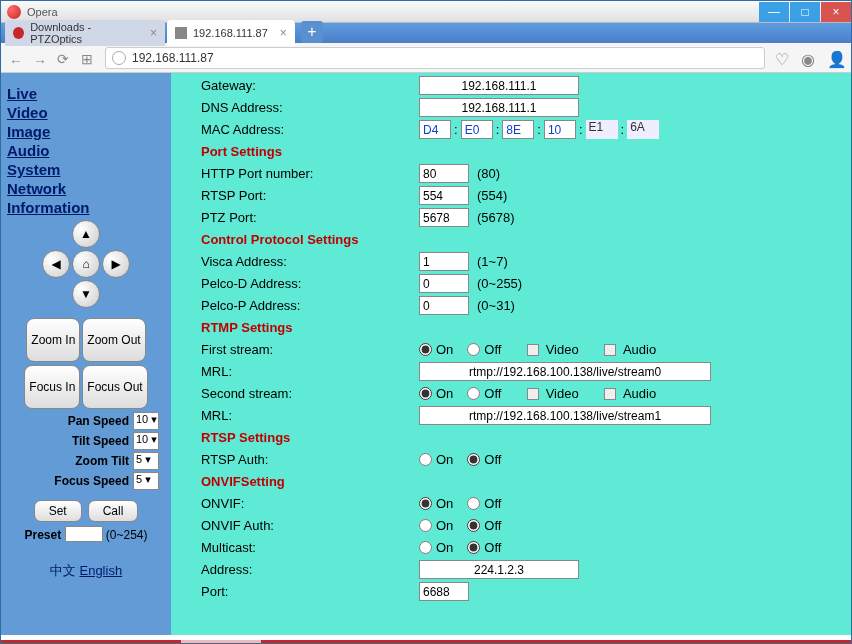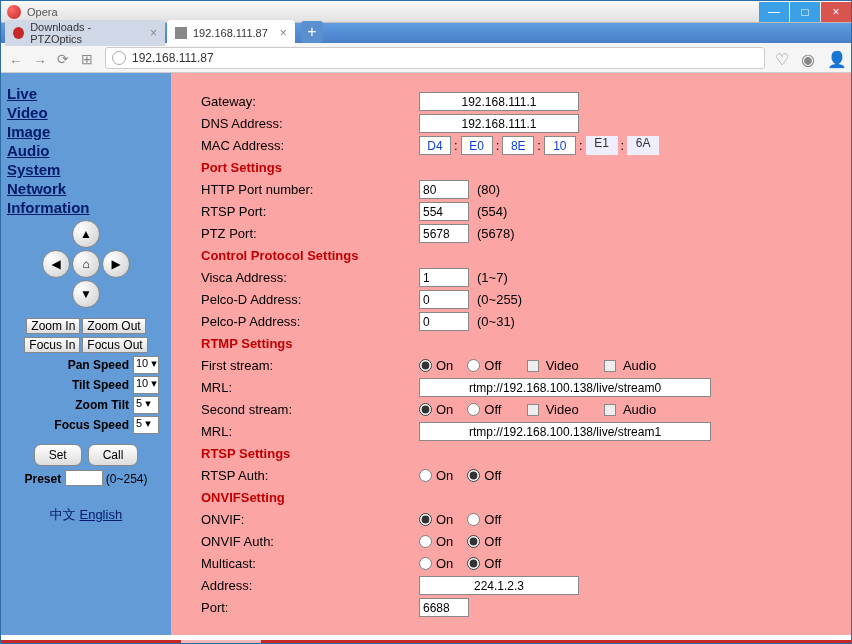--- a/index.html
+++ b/index.html
@@ -36,44 +36,44 @@
 
 .sidebar { width: 170px; background: #639bd6; padding: 10px 6px; font-size: 13px; }
 .side-links { text-align: left; margin-bottom: 4px; }
 .side-links a { display: block; color: #001a6b; font-weight: bold; text-decoration: underline; margin: 2px 0; font-size: 15px; }
 
 .ptz-pad { text-align: center; margin-bottom: 10px; }
 .pad-row { display: flex; justify-content: center; gap: 2px; margin: 2px 0; }
 .circle-btn { width: 28px; height: 28px; border-radius: 50%; background: radial-gradient(circle at 30% 30%, #fff, #ccc); border: 1px solid #888; display: flex; align-items: center; justify-content: center; font-size: 12px; }
 
 .cam-btns { display: flex; justify-content: center; gap: 2px; margin: 3px 0; }
-.cam-btn { background: linear-gradient(to bottom, #fff, #ddd); border: 1px solid #888; padding: 0 4px; font-size: 12px; border-radius: 0; }
+.cam-btn { background: linear-gradient(to bottom, #fff, #ddd); border: 1px solid #888; padding: 14px 4px; font-size: 12px; border-radius: 8px; }
 
 .speed-row { display: flex; justify-content: flex-end; align-items: center; font-size: 12px; margin: 2px 6px; }
 .speed-row label { margin-right: 4px; font-weight: bold; }
 .speed-sel { width: 26px; height: 18px; border: 1px solid #888; background: #fff; font-size: 11px; text-align: left; padding-left: 2px; }
 
 .preset-row { display: flex; justify-content: center; gap: 6px; margin: 10px 0 4px; }
 .preset-btn { background: linear-gradient(to bottom, #fff, #ddd); border: 1px solid #888; padding: 3px 14px; font-size: 12px; border-radius: 7px; }
 .preset-line { text-align: center; font-size: 12px; }
 .preset-line input { width: 38px; height: 16px; background: #fff; border: 1px solid #888; }
 
 .lang-row { text-align: center; margin-top: 20px; font-size: 13px; }
 .lang-row a { color: #001a6b; }
 
-.main { flex: 1; background: #fca5a5; padding: 16px 20px 0 30px; font-size: 13px; color: #000; overflow: hidden; }
+.main { flex: 1; background: #5eead4; padding: 0 20px 0 30px; font-size: 13px; color: #000; overflow: hidden; }
 .form-row { display: flex; align-items: center; margin: 3px 0; min-height: 19px; }
 .form-label { width: 218px; }
 .section-hdr { color: #c00000; font-weight: bold; }
 .text-input { height: 19px; border: 1px solid #888; background: #fff; padding: 0 3px; font-size: 12px; }
 .w160 { width: 160px; text-align: center; }
 .w50 { width: 50px; }
 .w290 { width: 292px; text-align: center; }
 .hint { margin-left: 8px; }
-.mac-seg { width: 32px; height: 19px; border: 1px solid #888; background: #fff; text-align: center; padding: 0 3px; font-size: 12px; color: #1040d0; }
+.mac-seg { width: 32px; height: 19px; border: 1px solid #888; background: #fff; text-align: left; padding: 0 3px; font-size: 12px; color: #1040d0; }
 .mac-seg.ro { background: #eef; color: #333; border: none; }
 .mac-sep { margin: 0 3px; }
 .radio-grp { display: flex; align-items: center; gap: 4px; }
 .radio-grp label { margin-right: 10px; }
 .chk { width: 12px; height: 12px; border: 1px solid #888; background: #eee; display: inline-block; vertical-align: middle; margin-right: 3px; }
 
 .bottom-red { position: absolute; bottom: 0; left: 0; right: 0; height: 3px; background: #c62828; }
 .bottom-light { position: absolute; bottom: 0; left: 180px; width: 80px; height: 3px; background: #f5b7b7; }
 
 input[type=radio] { accent-color: #333; }

